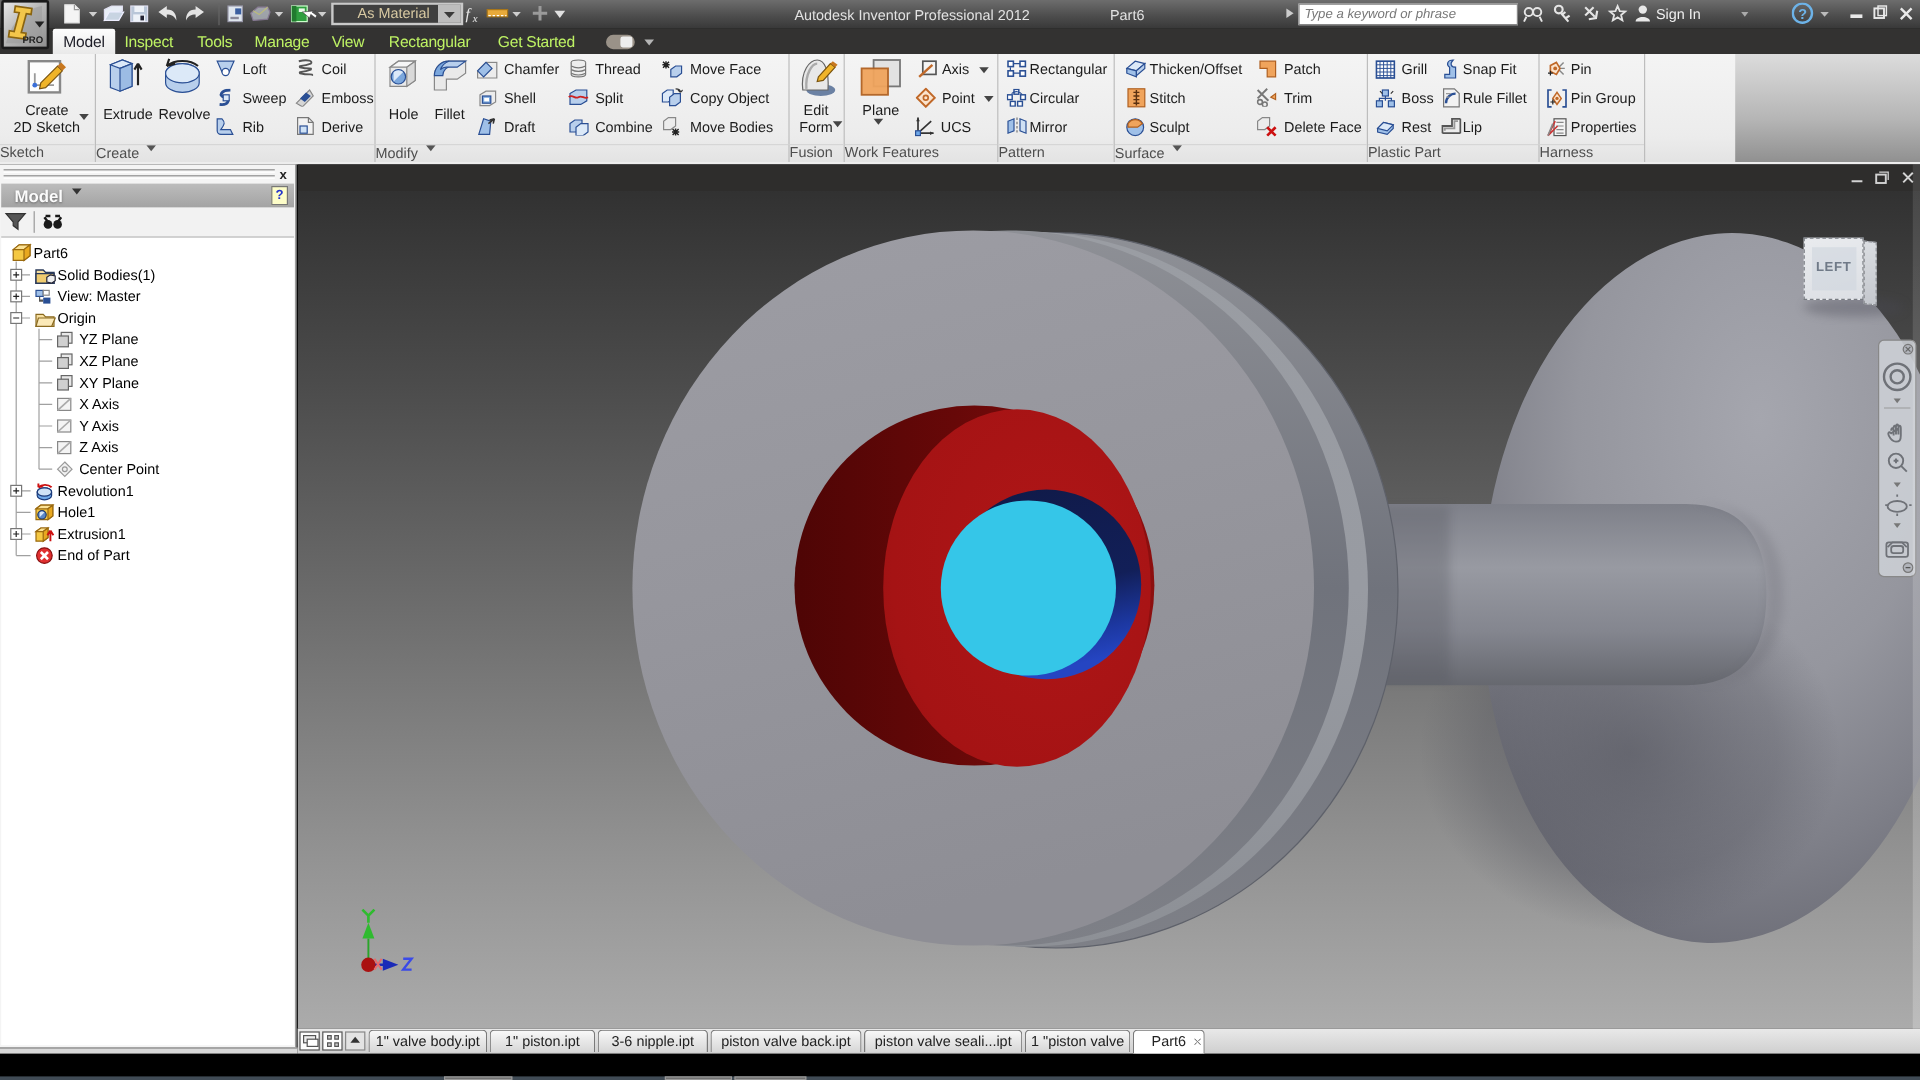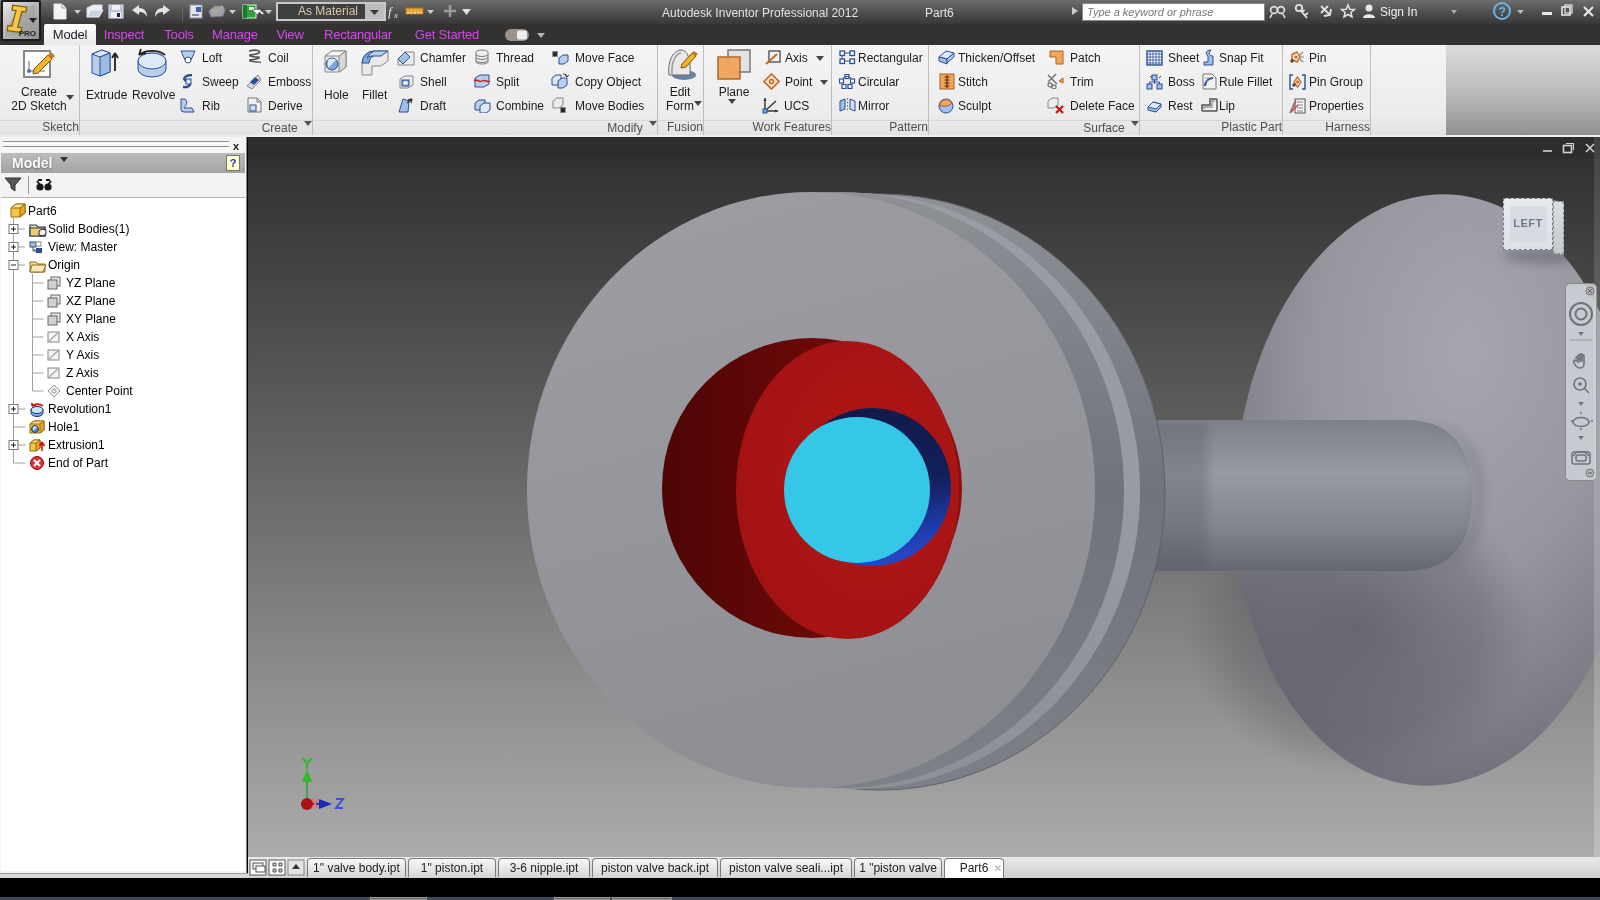--- a/index.html
+++ b/index.html
@@ -7,26 +7,26 @@
 #page{position:relative;width:1600px;height:824px}
 
 #titlebar{left:0;top:0;width:1600px;height:24px;background:linear-gradient(#6d6d6d,#4d4d4d 55%,#383838)}
 #logo{left:1px;top:0;width:40px;height:41px;background:linear-gradient(135deg,#e8e8e8,#b9b9b9 45%,#8f8f8f);border:2px solid #1a1a1a;border-radius:2px;z-index:30}
 #logo .pro{position:absolute;right:3px;bottom:1px;font-size:8px;font-weight:bold;color:#222;letter-spacing:0px}
 #logo .car{position:absolute;right:2px;top:16px;width:0;height:0;border:4px solid transparent;border-top:5px solid #222}
 .ttxt{color:#e2e2e2;font-size:12px;top:6px}
 #searchbox{left:1082px;top:3px;width:183px;height:18px;background:#fff;border:1px solid #888;color:#777;font-style:italic;font-size:11px;padding:2px 4px}
 
 #tabbar{left:0;top:24px;width:1600px;height:21px;background:#333231}
-.rtab{position:absolute;top:0;height:21px;color:#d946ef;font-size:13px;line-height:21px;text-align:center;letter-spacing:-.2px}
+.rtab{position:absolute;top:0;height:21px;color:#bef264;font-size:13px;line-height:21px;text-align:center;letter-spacing:-.2px}
 #tab-model{background:linear-gradient(#fdfdfd,#e9e9e9);color:#1c1c26;border-radius:2px 2px 0 0}
 
 #ribbon{left:0;top:45px;width:1600px;height:91px;background:linear-gradient(#f4f4f4,#ececec 75%,#e3e3e3)}
 .grp{position:absolute;top:0;height:91px;border-right:1px solid #bdbdbd}
-.glabel{position:absolute;bottom:1px;width:100%;text-align:right;font-size:12px;color:#4e4e4e;height:14px;line-height:13px}
+.glabel{position:absolute;bottom:1px;width:100%;text-align:left;font-size:12px;color:#4e4e4e;height:14px;line-height:13px}
 .glabel:before{content:"";position:absolute;left:0;top:-1px;width:100%;height:1px;background:#d6d6d6}
 .sbtn{position:absolute;font-size:12px;color:#1c1c1c;white-space:nowrap}
 .bigl{position:absolute;font-size:12px;color:#1c1c1c;text-align:center;white-space:nowrap}
 .icon{position:absolute}
 #ribbonfill{left:1446px;top:45px;width:154px;height:91px;background:linear-gradient(#dcdcdc,#b5b5b5 60%,#8f8f8f)}
 #ribbonedge{left:0;top:135px;width:1600px;height:2px;background:#ededed}
 
 #panel{left:0;top:137px;width:247px;height:736px;background:#f4f4f4;border-right:1px solid #898989}
 #ptop{position:absolute;left:0;top:3px;width:247px;height:12px}
 #ptop .b1{position:absolute;left:3px;top:1px;width:226px;height:3px;border-top:1px solid #8f8f8f;border-bottom:1px solid #fff}
@@ -397,21 +397,21 @@
         </svg>
       <div class="sbtn" style="left:26px;top:54px">Mirror</div>
       <div class="glabel">Pattern</div>
     </div>
 
     <div class="grp" style="left:1140px;width:143px">
       <svg class="icon" style="left:6px;top:5px" width="17" height="16" viewBox="0 0 17 16">
           <rect x="1" y="1" width="15" height="14" fill="#fff" stroke="#2a4f94" stroke-width="1.4"></rect>
           <path d="M4 1 v14 M7 1 v14 M10 1 v14 M13 1 v14 M1 4 h15 M1 7 h15 M1 10 h15 M1 13 h15" stroke="#2a4f94" stroke-width=".8"></path>
         </svg>
-      <div class="sbtn" style="left:28px;top:6px">Sheet</div>
+      <div class="sbtn" style="left:28px;top:6px">Grill</div>
       <svg class="icon" style="left:6px;top:29px" width="17" height="16" viewBox="0 0 17 16">
           <g fill="#9fc0e8" stroke="#2a4f94">
             <rect x="1" y="10" width="5" height="5"></rect>
             <rect x="11" y="10" width="5" height="5"></rect>
             <rect x="6" y="1" width="5" height="5"></rect>
           </g>
           <path d="M8.5 6 v4 m-5 0 v-2 h10 v2" stroke="#2a4f94" fill="none"></path>
           <path d="M6 4 l-2 -2 m9 2 l2 -2" stroke="#333" fill="none"></path>
         </svg>
       <div class="sbtn" style="left:28px;top:30px">Boss</div>

